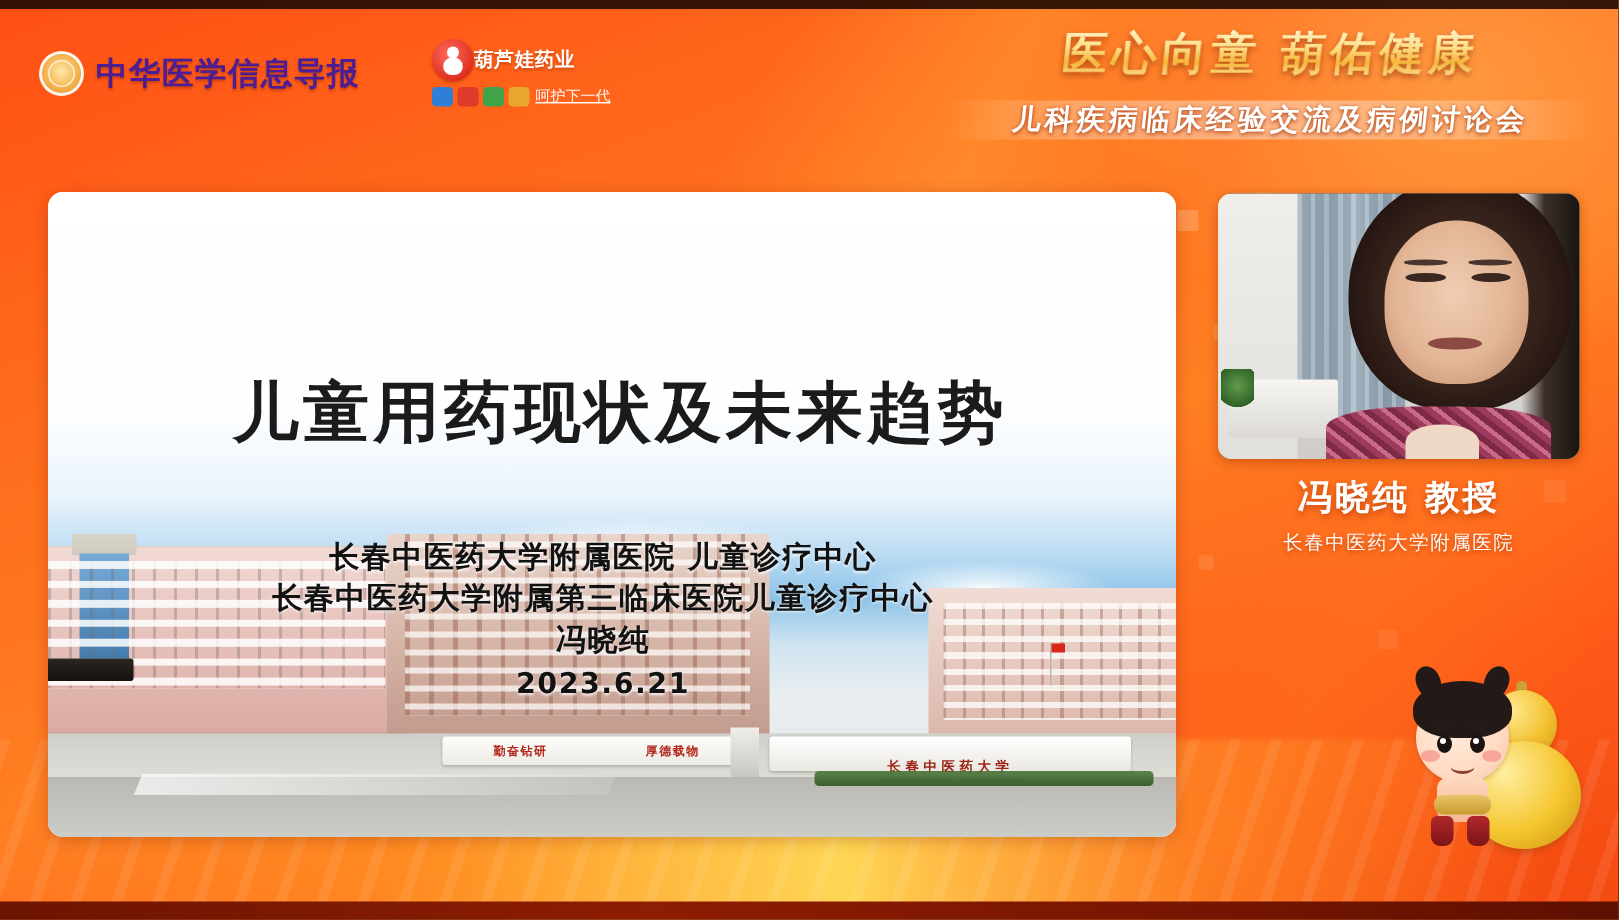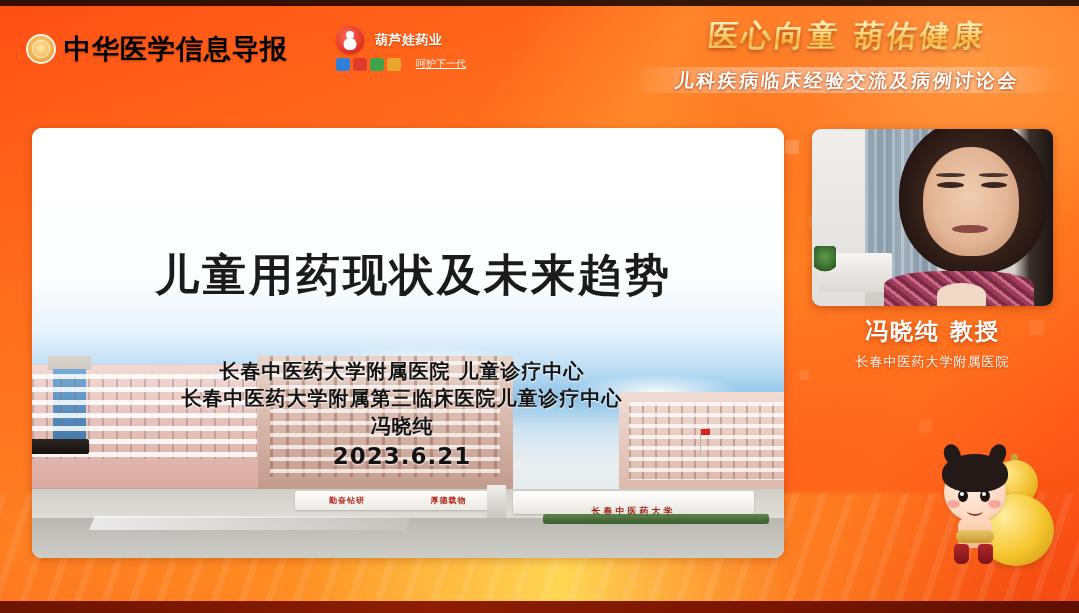--- a/index.html
+++ b/index.html
@@ -34,26 +34,26 @@
   .mosaic i{position:absolute;display:block;background:rgba(255,255,255,.55);border-radius:2px;}
 
   
   .logos{position:absolute;left:26px;top:26px;display:flex;align-items:center;gap:48px;}
   .logo{display:flex;align-items:center;gap:8px;}
   .seal{width:26px;height:26px;border-radius:50%;border:2px solid rgba(255,255,255,.9);
         background:radial-gradient(circle at 50% 45%,#ffe9a8,#f3b04a 60%,#d98a2c 100%);
         position:relative;flex:none;}
   .seal::after{content:"";position:absolute;inset:4px;border-radius:50%;
         border:1px solid rgba(255,255,255,.75);}
-  .logo-cn{color:#000000;font-size:27px;font-weight:700;letter-spacing:1px;
+  .logo-cn{color:#4c1d95;font-size:21px;font-weight:700;letter-spacing:1px;
       font-family:Liberation Serif, serif;
       text-shadow:0 1px 2px rgba(120,30,0,.45);white-space:nowrap;}
 
   .logo2{display:flex;flex-direction:column;gap:3px;}
-  .logo2 .row{display:flex;align-items:center;gap:11px;}
+  .logo2 .row{display:flex;align-items:center;gap:0;}
   .gourd-badge{width:28px;height:28px;border-radius:50%;
       background:radial-gradient(circle at 40% 35%,#ff6b5a,#e03020 70%,#bb1b0e 100%);
       position:relative;flex:none;box-shadow:0 1px 2px rgba(120,20,0,.4);}
   .gourd-badge::before{content:"";position:absolute;left:50%;top:5px;transform:translateX(-50%);
       width:8px;height:8px;border-radius:50%;background:#fff;}
   .gourd-badge::after{content:"";position:absolute;left:50%;top:12px;transform:translateX(-50%);
       width:13px;height:12px;border-radius:50% 50% 45% 45%;background:#fff;}
   .logo2 .t1{color:#fff;font-size:13px;font-weight:700;letter-spacing:.5px;white-space:nowrap;
       text-shadow:0 1px 2px rgba(120,30,0,.4);}
   .chips{display:flex;align-items:center;gap:3px;}
@@ -145,21 +145,21 @@
   .slide-title{position:absolute;left:11px;right:0;top:118px;text-align:center;
       font-size:44px;font-weight:800;color:#1b1b1b;letter-spacing:3px;
       font-family:"DejaVu Sans","Liberation Sans",sans-serif;
       text-shadow:0 1px 0 rgba(255,255,255,.6);}
   .slide-lines{position:absolute;left:0;right:12px;top:230px;text-align:center;color:#121212;}
   .slide-lines div{font-weight:700;letter-spacing:1px;
       text-shadow:0 1px 2px rgba(255,255,255,.85);}
   .ln1{font-size:20px;line-height:27px;}
   .ln2{font-size:20px;line-height:27px;}
   .ln3{font-size:20px;line-height:29px;}
-  .ln4{font-size:23px;line-height:30px;font-family:"DejaVu Sans","Liberation Sans",sans-serif;}
+  .ln4{font-size:19px;line-height:30px;font-family:"DejaVu Sans","Liberation Sans",sans-serif;}
 
   
   .video{position:absolute;left:812px;top:129px;width:241px;height:177px;
       border-radius:9px;overflow:hidden;background:#2a2a2a;
       box-shadow:0 2px 8px rgba(110,25,0,.35);}
   .v-room{position:absolute;inset:0;background:linear-gradient(180deg,#e8e7e4 0%,#dedcd8 55%,#cfccc7 100%);}
   .v-curtain{position:absolute;left:22%;top:0;width:30%;height:84%;
       background:linear-gradient(to right,#9eb0bd,#8ea3b4 30%,#a9bac7 55%,#8ca0b1 80%,#9bacba);
       opacity:.95;}
   .v-curtain::after{content:"";position:absolute;inset:0;

